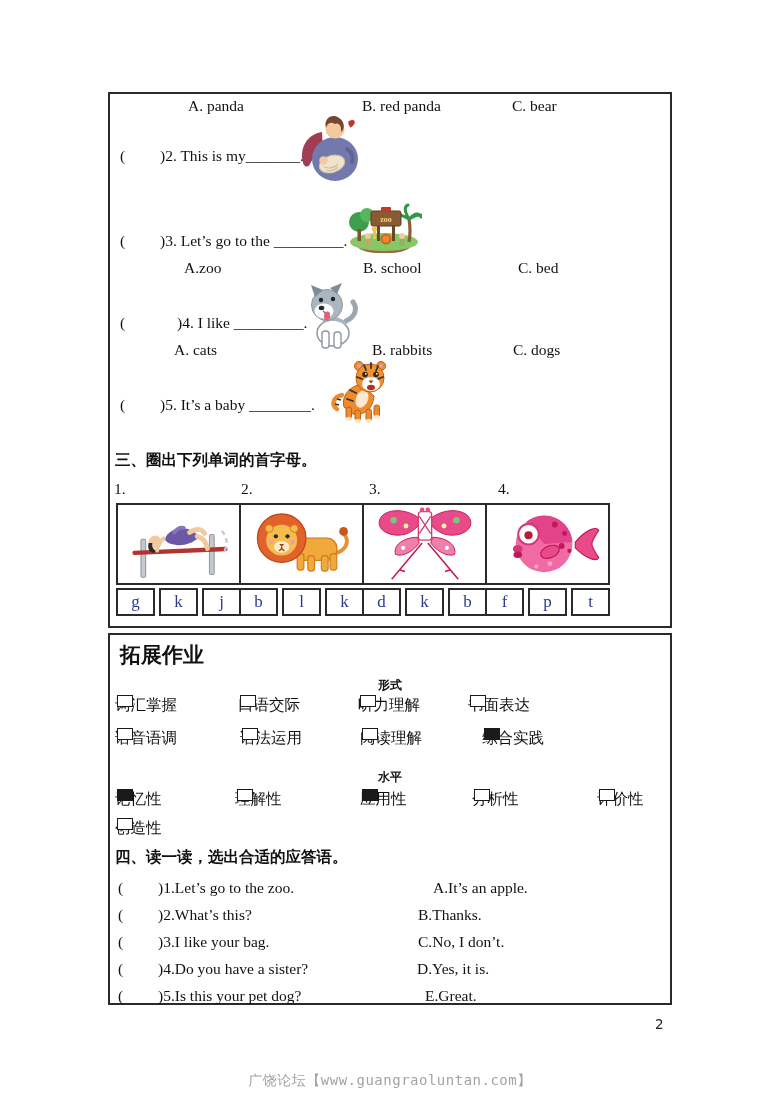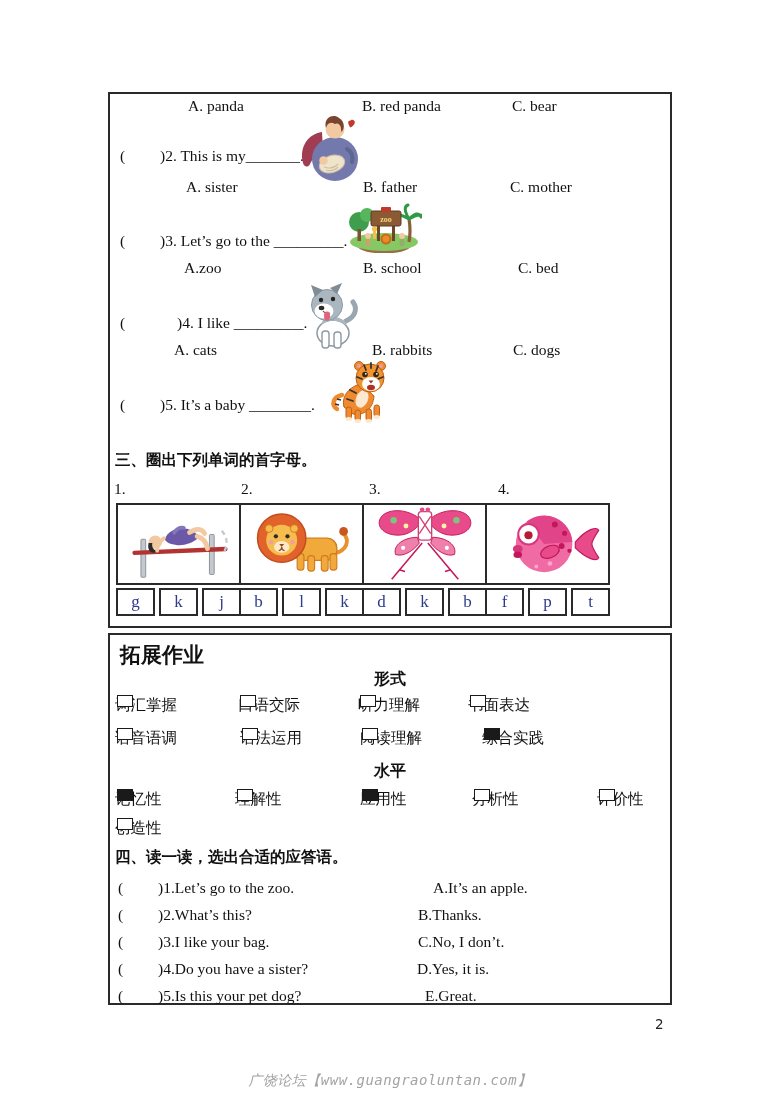--- a/index.html
+++ b/index.html
@@ -11,34 +11,34 @@
   .abs { position:absolute; }
   .box { position:absolute; border:2px solid #2a2a2a; background:#fff; }
   .block1 { left:108px; top:92px;  width:564px; height:536px; }
   .block2 { left:108px; top:633px; width:564px; height:372px; }
   .en { font-size:15.5px; white-space:nowrap; }
   .row { position:absolute; left:0; width:100%; height:22px;padding-left:14px; }
   .row span { position:absolute; }
   .paren { font-size:15.5px; }
   .cnbold { font-family:"Liberation Sans", sans-serif; font-weight:700; font-size:15.5px; white-space:nowrap; }
   .cnlabel { font-size:15.5px; white-space:nowrap; }
-  .center-head { position:absolute; left:0; width:100%; text-align:center; font-family:"Liberation Sans",sans-serif; font-weight:700; font-size:16px; }
+  .center-head { position:absolute; left:0; width:100%; text-align:center; font-family:"Liberation Sans",sans-serif; font-weight:700; font-size:12px;margin-top:8px; }
   .cb { display:inline-block; width:16px; height:12px; border:1.6px solid #1a1a1a; margin-left:2px; vertical-align:2px; background:#fff; }
   .cb.filled { background:#1a1a1a; }
   .illus { position:absolute; }
   
   .ltable { position:absolute; left:6px; top:409px; width:500px; display:flex; }
   .lcol { width:125px; }
   .lcol + .lcol { margin-left:-2px; }
   .imgcell { height:82px; border:2px solid #2a2a2a; display:flex; align-items:center; justify-content:center; background:#fff; }
   .letrow { display:flex; gap:4px; margin-top:3px; }
   .letcell { flex:1; height:28px; border:2px solid #2a2a2a; text-align:center; line-height:24px; font-size:17px; color:#2e3a8c; background:#fff; }
   .numrow span { position:absolute; font-size:15.5px; }
   .footer { position:absolute; top:1072px; left:0; width:100%; text-align:center;
-            font-family:"DejaVu Sans Mono", monospace; font-size:14px; color:#a3a3a3; letter-spacing:.5px;font-style:italic; }
+            font-family:"DejaVu Sans Mono", monospace; font-size:14px; color:#a3a3a3; letter-spacing:.5px; }
   .pagenum { position:absolute; left:655px; top:1016px; font-size:13.5px; color:#222; font-family:"DejaVu Sans", sans-serif; }
 </style>
 </head>
 <body>
 
 <div class="page">
 
   <div class="box block1">
 
     <div class="row en" style="top:3px">
@@ -55,25 +55,20 @@
       <path d="M24 17 C10 19 1 32 5 48 C6 52 10 53 12 49 C16 41 20 37 25 35 Z" fill="#a03d52"></path>
       <ellipse cx="37" cy="44" rx="23" ry="22" fill="#7379ad"></ellipse>
       <circle cx="37" cy="14" r="9.5" fill="#f2c9a0"></circle>
       <path d="M28 13 C25 3 35 -2 41 3 C47 6 47 15 43 17 C44 10 40 7 37 9 C32 6 29 9 28 13 Z" fill="#7a452e"></path>
       <path d="M52 6 c1.4-2.2 4.8-1.2 4.8 1.2 c0 2.4-2.8 4.4-4.4 5.4 c-1.2-1.6-2.8-4.2-2-6 c.4-1 1.2-1.2 1.6-.6 Z" fill="#c0392b"></path>
       <ellipse cx="34" cy="49" rx="13" ry="8.5" transform="rotate(-18 34 49)" fill="#efe3cb" stroke="#cdbfa0" stroke-width="1"></ellipse>
       <path d="M26 52 q8 3 14 -3 M28 55 q7 2 12 -3" stroke="#cdbfa0" stroke-width="1.2" fill="none"></path>
       <circle cx="25.5" cy="45.5" r="4.2" fill="#f2c9a0"></circle>
       <path d="M49 34 q7 4 5 13" stroke="#5d668f" stroke-width="4" fill="none" stroke-linecap="round"></path>
     </svg>
-    <div class="row en" style="top:84px">
-      <span style="left:76px">A. sister</span>
-      <span style="left:253px">B. father</span>
-      <span style="left:400px">C. mother</span>
-    </div>
 
     <div class="row en" style="top:138px">
       <span class="paren" style="left:10px">(</span>
       <span style="left:50px">)3. Let’s go to the _________.</span>
     </div>
     <svg class="illus" style="left:236px; top:106px" width="76" height="55" viewBox="0 0 76 55">
       <path d="M8 43 q6 11 30 10 q24 1 30 -10 l-6 -5 h-48 Z" fill="#9b6b43"></path>
       <ellipse cx="38" cy="42" rx="34" ry="9" fill="#86c964"></ellipse>
       <circle cx="13" cy="22" r="10" fill="#3f9e4d"></circle>
       <circle cx="21" cy="15" r="7" fill="#57b65c"></circle>

